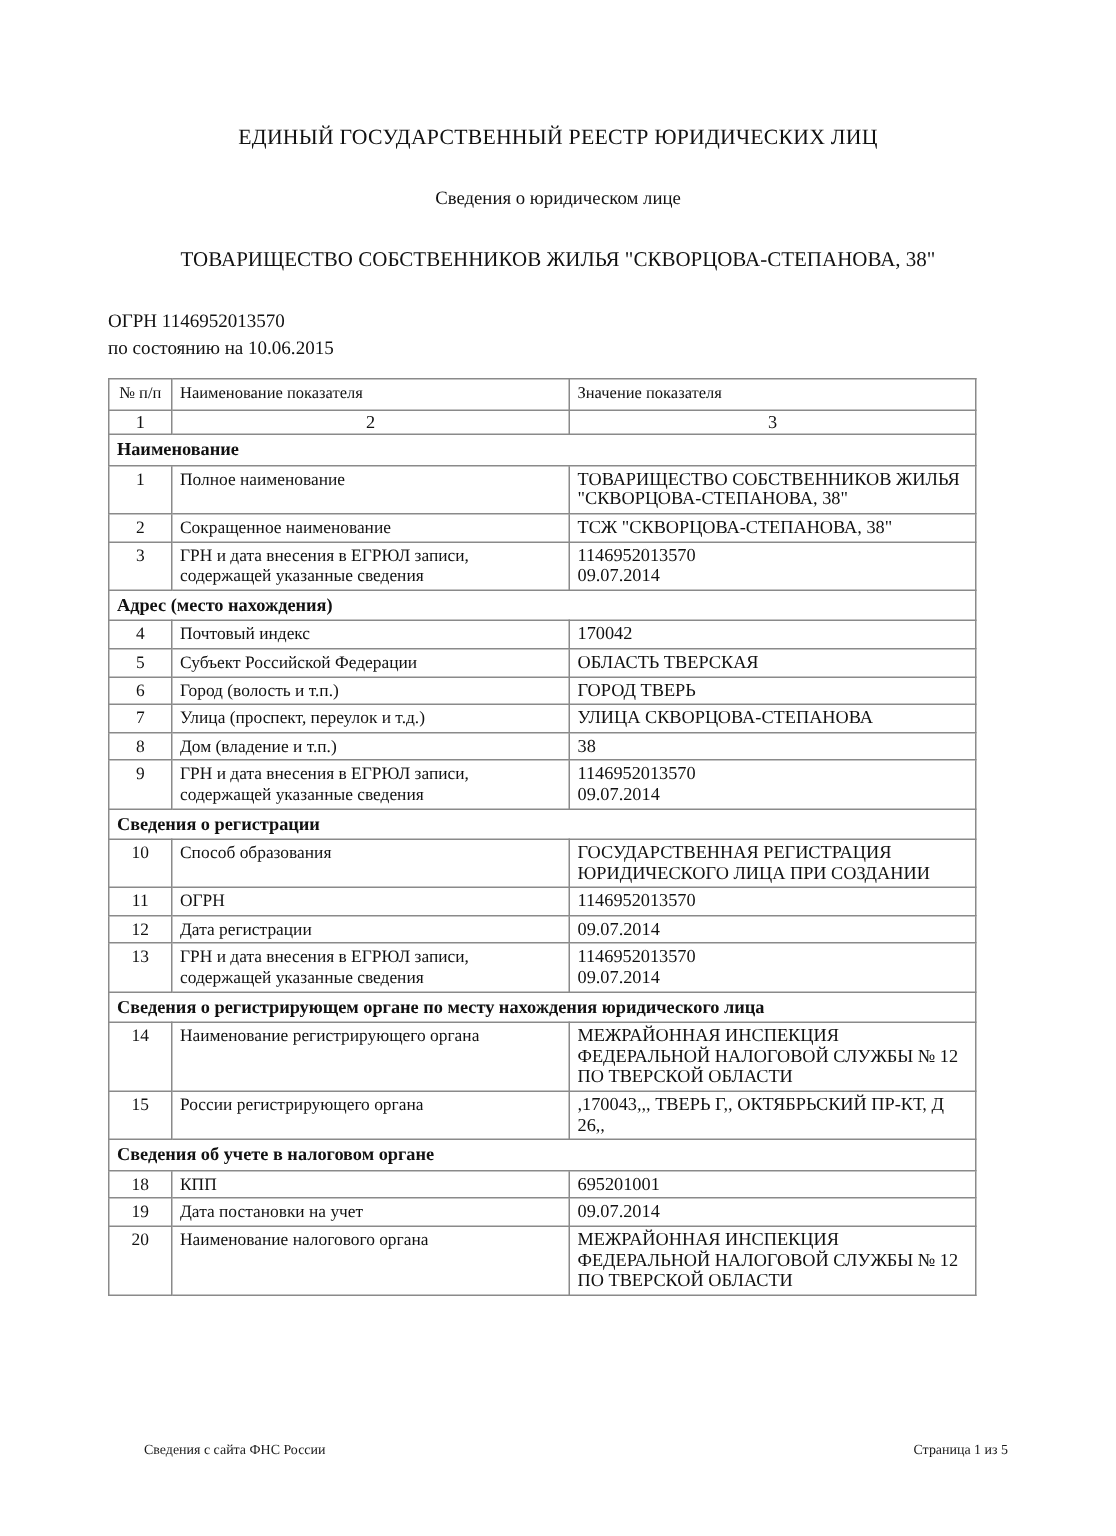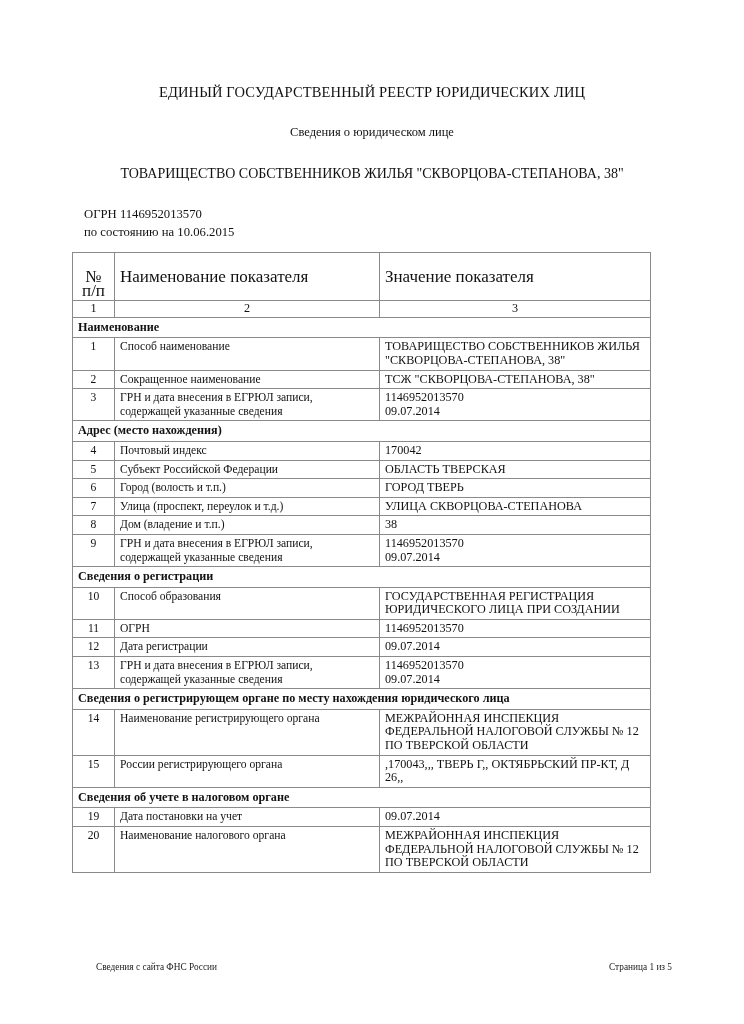--- a/index.html
+++ b/index.html
@@ -51,21 +51,21 @@
     white-space: nowrap;
   }
 
   .id-block {
     margin: 0;
     padding-left: 68px;
     padding-top: 24px;
     font-size: 12.7px;
     line-height: 17.5px;
   }
-  .id-block div { white-space: nowrap; margin-left: 12px; }
+  .id-block div { white-space: nowrap; }
 
   
   .reg-table {
     border-collapse: collapse;
     margin-left: 68px;
     margin-top: 11px;
     width: 578px;
     table-layout: fixed;
     font-size: 11.6px;
   }
@@ -73,23 +73,23 @@
     border: 1px solid #8a8a8a;
     padding: 2px 5px 2px 5px;
     vertical-align: top;
     line-height: 13.6px;
   }
   .col-num   { width: 42px;  text-align: center; }
   .col-name  { width: 265px; }
   .col-value { width: 271px; }
 
   .hdr td {
-    padding-top: 17px;
+    padding-top: 3px;
     padding-bottom: 3px;
-    font-size: 17px;
+    font-size: 11px;
   }
   .hdr-num td {
     text-align: center;
     padding-top: 1px;
     padding-bottom: 1px;
     font-size: 12.2px;
   }
   .section td {
     font-weight: bold;
     font-size: 12.2px;
@@ -144,21 +144,21 @@
       <tr class="hdr-num">
         <td class="col-num">1</td>
         <td class="col-name">2</td>
         <td class="col-value">3</td>
       </tr>
     <tr class="section">
           <td colspan="3">Наименование</td>
         </tr>
         <tr>
           <td class="col-num">1</td>
-          <td class="col-name">Способ наименование</td>
+          <td class="col-name">Полное наименование</td>
           <td class="col-value val">ТОВАРИЩЕСТВО СОБСТВЕННИКОВ ЖИЛЬЯ "СКВОРЦОВА-СТЕПАНОВА, 38"</td>
         </tr>
         <tr>
           <td class="col-num">2</td>
           <td class="col-name">Сокращенное наименование</td>
           <td class="col-value val">ТСЖ "СКВОРЦОВА-СТЕПАНОВА, 38"</td>
         </tr>
         <tr>
           <td class="col-num">3</td>
           <td class="col-name">ГРН и дата внесения в ЕГРЮЛ записи, содержащей указанные сведения</td>
@@ -228,20 +228,25 @@
           <td class="col-name">Наименование регистрирующего органа</td>
           <td class="col-value val">МЕЖРАЙОННАЯ ИНСПЕКЦИЯ ФЕДЕРАЛЬНОЙ НАЛОГОВОЙ СЛУЖБЫ № 12 ПО ТВЕРСКОЙ ОБЛАСТИ</td>
         </tr>
         <tr>
           <td class="col-num">15</td>
           <td class="col-name">России регистрирующего органа</td>
           <td class="col-value val">,170043,,, ТВЕРЬ Г,, ОКТЯБРЬСКИЙ ПР-КТ, Д 26,,</td>
         </tr>
         <tr class="section">
           <td colspan="3">Сведения об учете в налоговом органе</td>
+        </tr>
+        <tr>
+          <td class="col-num">18</td>
+          <td class="col-name">КПП</td>
+          <td class="col-value val">695201001</td>
         </tr>
         <tr>
           <td class="col-num">19</td>
           <td class="col-name">Дата постановки на учет</td>
           <td class="col-value val">09.07.2014</td>
         </tr>
         <tr>
           <td class="col-num">20</td>
           <td class="col-name">Наименование налогового органа</td>
           <td class="col-value val">МЕЖРАЙОННАЯ ИНСПЕКЦИЯ ФЕДЕРАЛЬНОЙ НАЛОГОВОЙ СЛУЖБЫ № 12 ПО ТВЕРСКОЙ ОБЛАСТИ</td>

